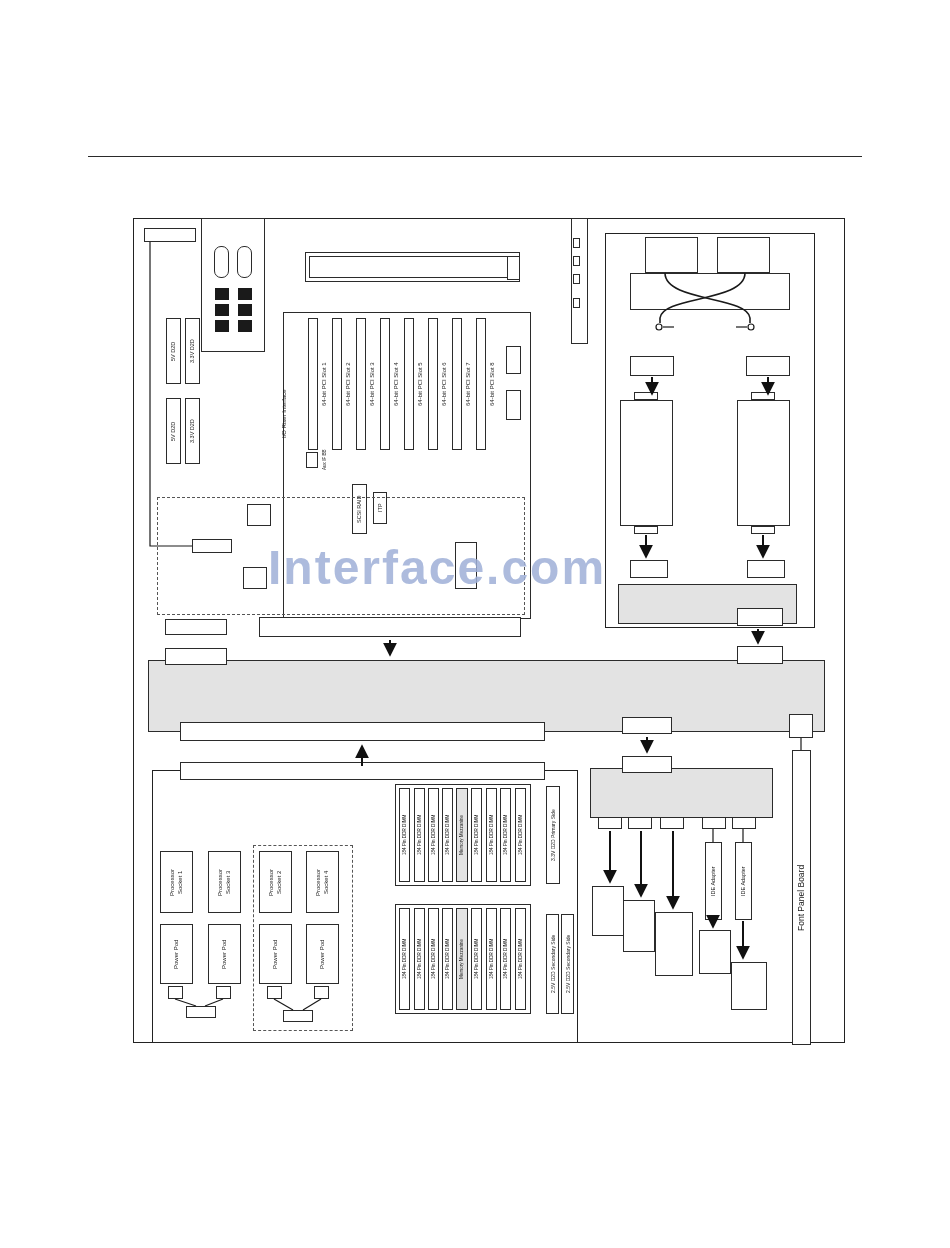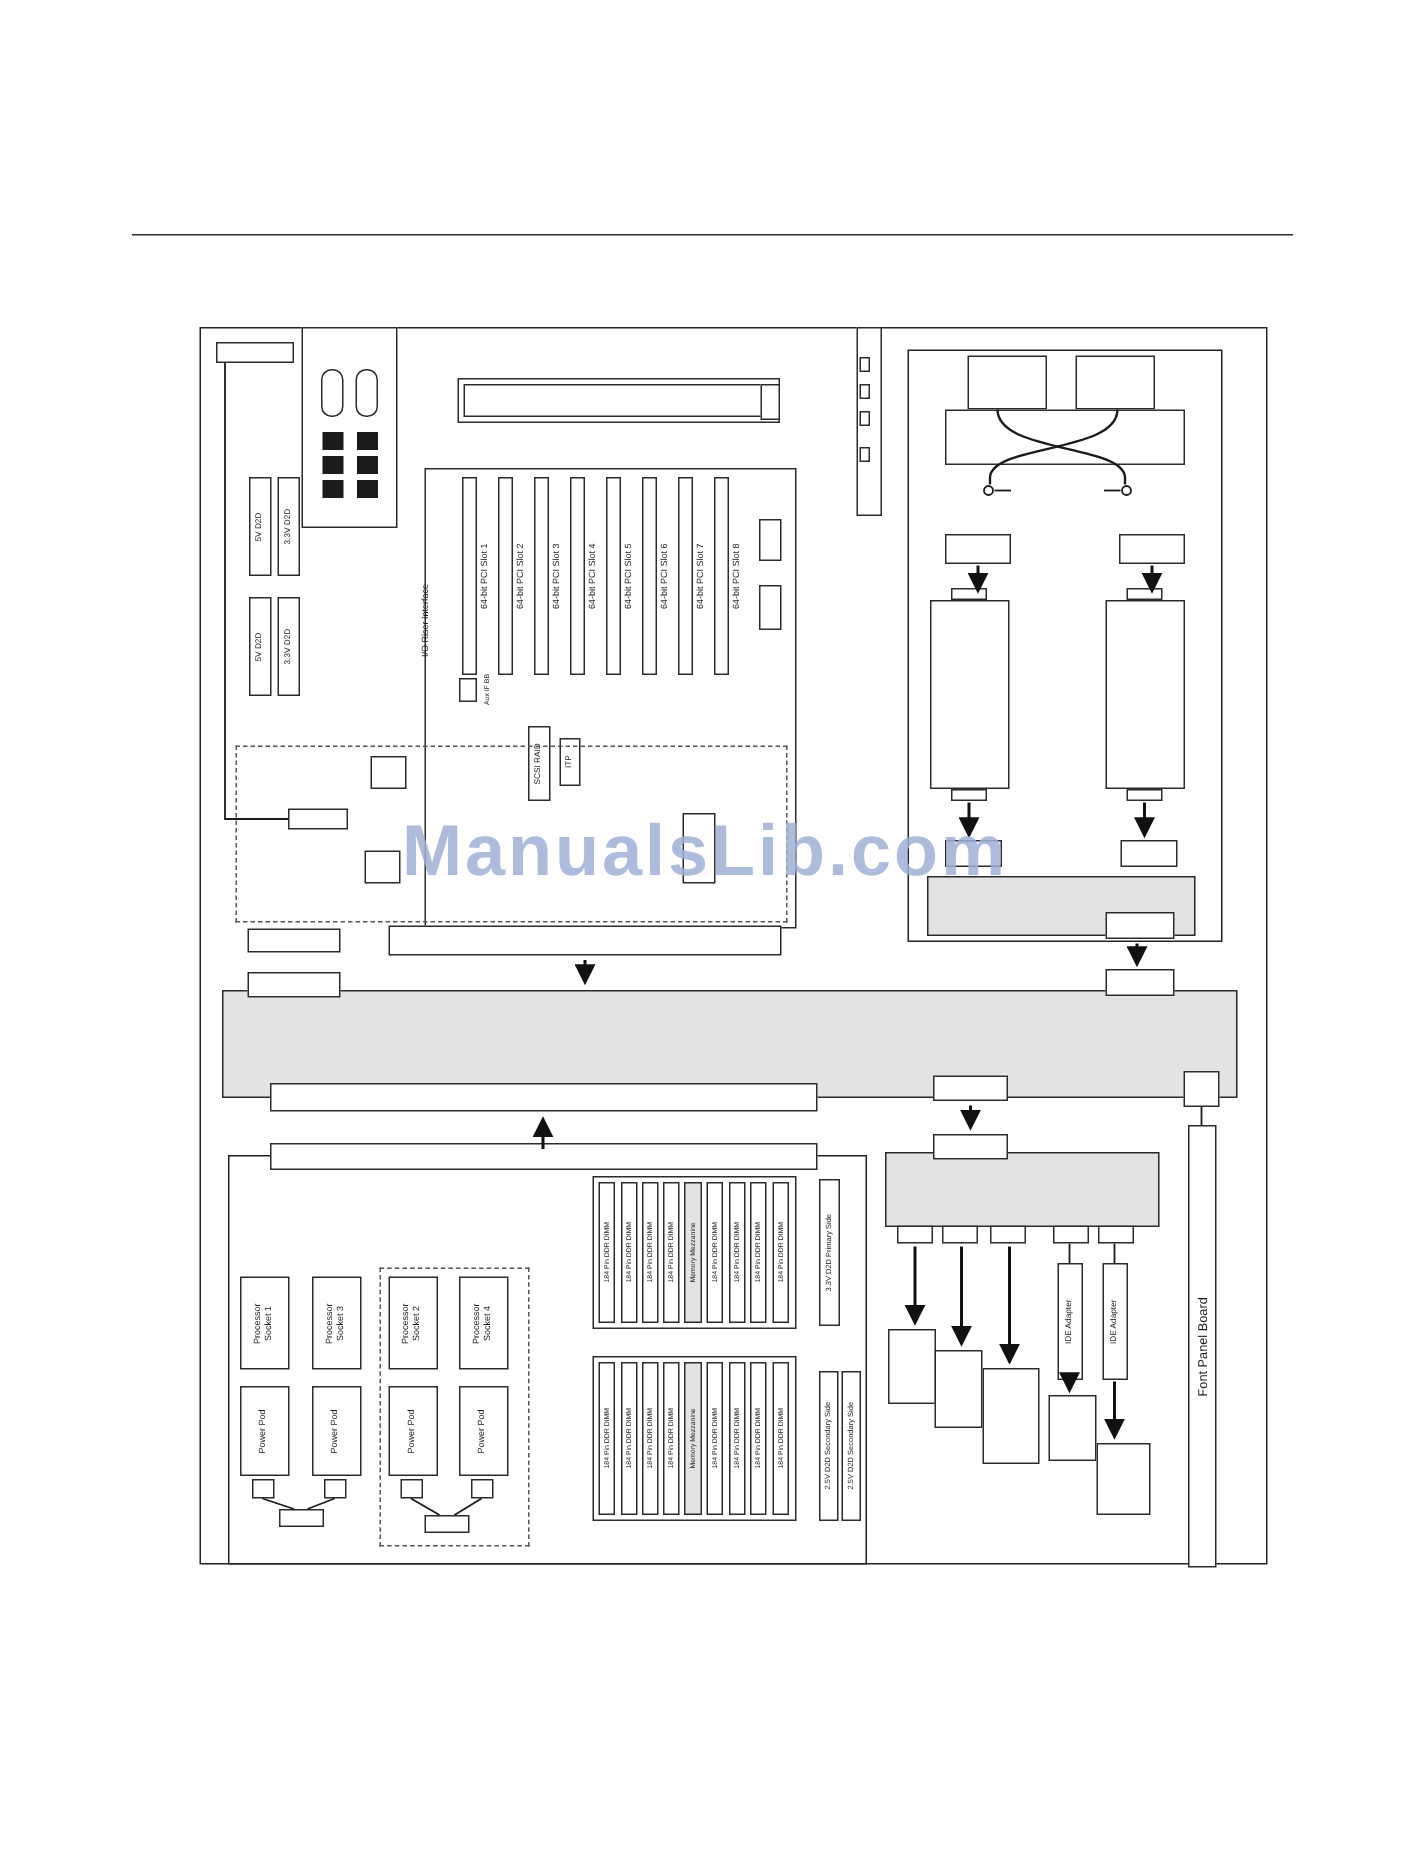--- a/index.html
+++ b/index.html
@@ -222,15 +222,15 @@
       <line x1="713" y1="918" x2="713" y2="926"></line>
       <line x1="743" y1="921" x2="743" y2="957"></line>
       <line x1="652" y1="377" x2="652" y2="393"></line>
       <line x1="768" y1="377" x2="768" y2="393"></line>
       <line x1="646" y1="535" x2="646" y2="556"></line>
       <line x1="763" y1="535" x2="763" y2="556"></line>
       <line x1="758" y1="629" x2="758" y2="642"></line>
     </g>
   </svg>
 
-  <div class="a watermark" style="left:268px;top:540px;">ManualsLib.com</div>
+  <div class="a watermark" style="left:268px;top:540px;">Interface.com</div>
 
 </div>
 
 </body></html>

